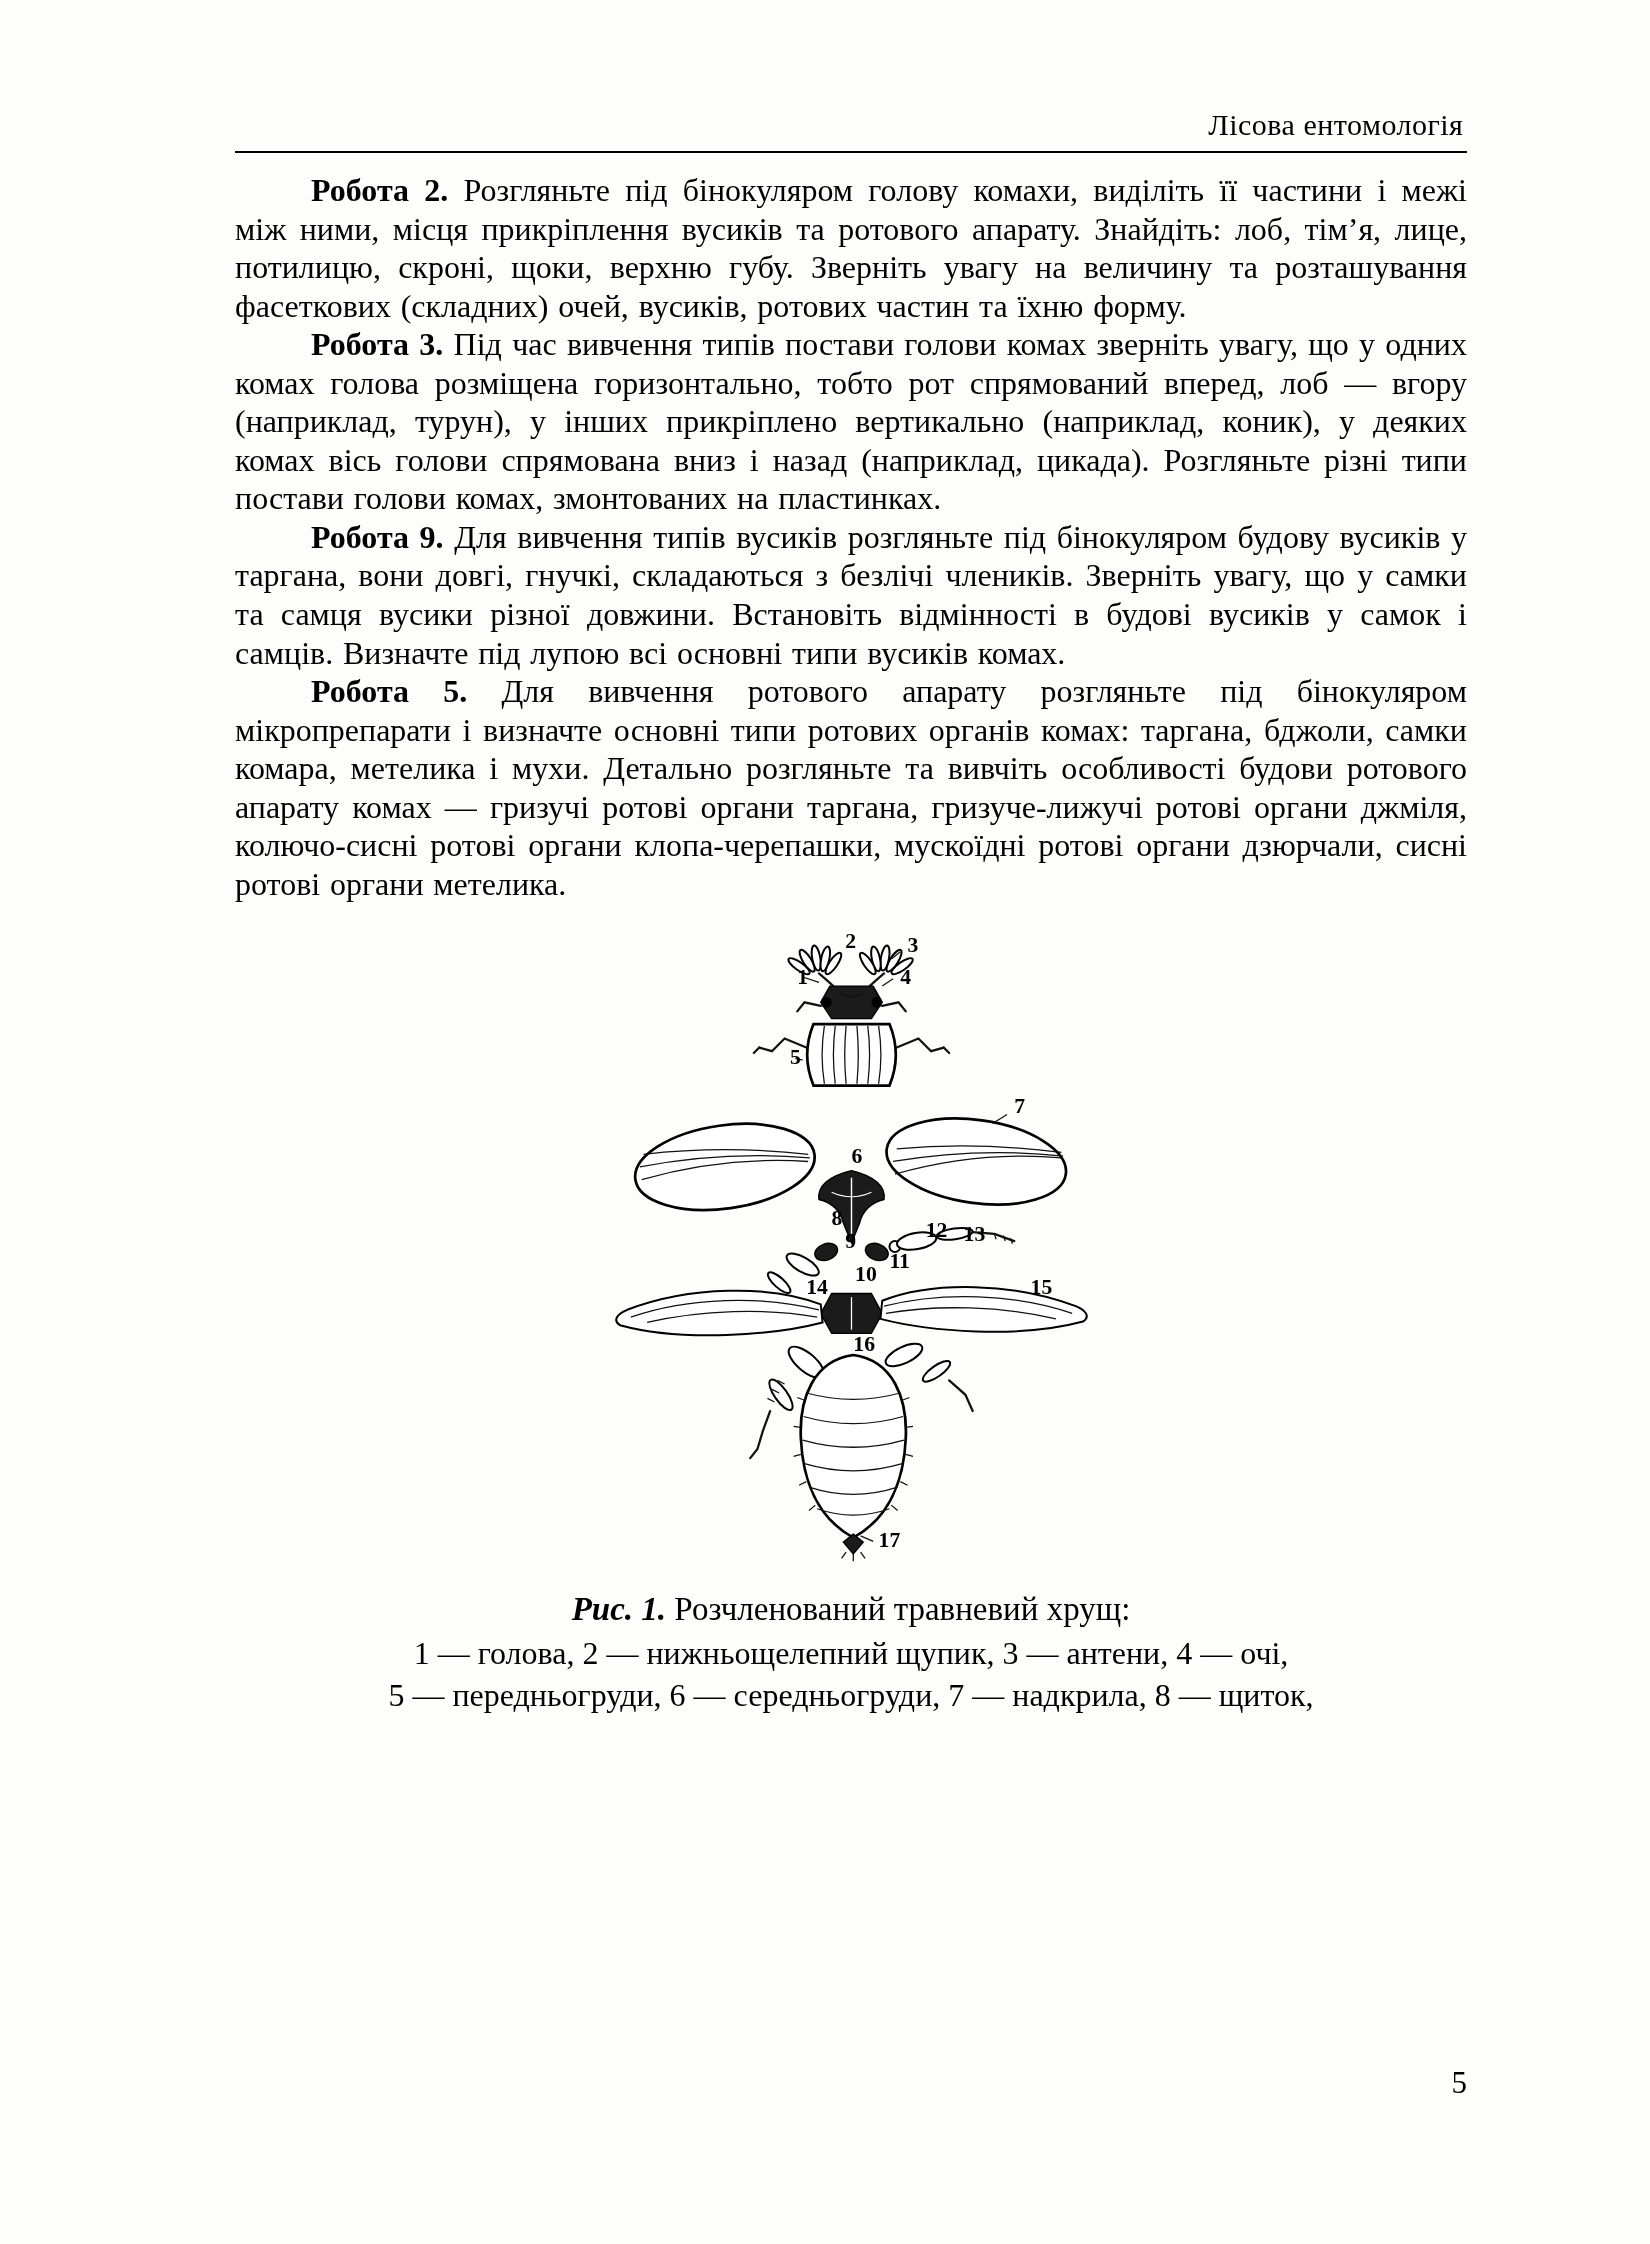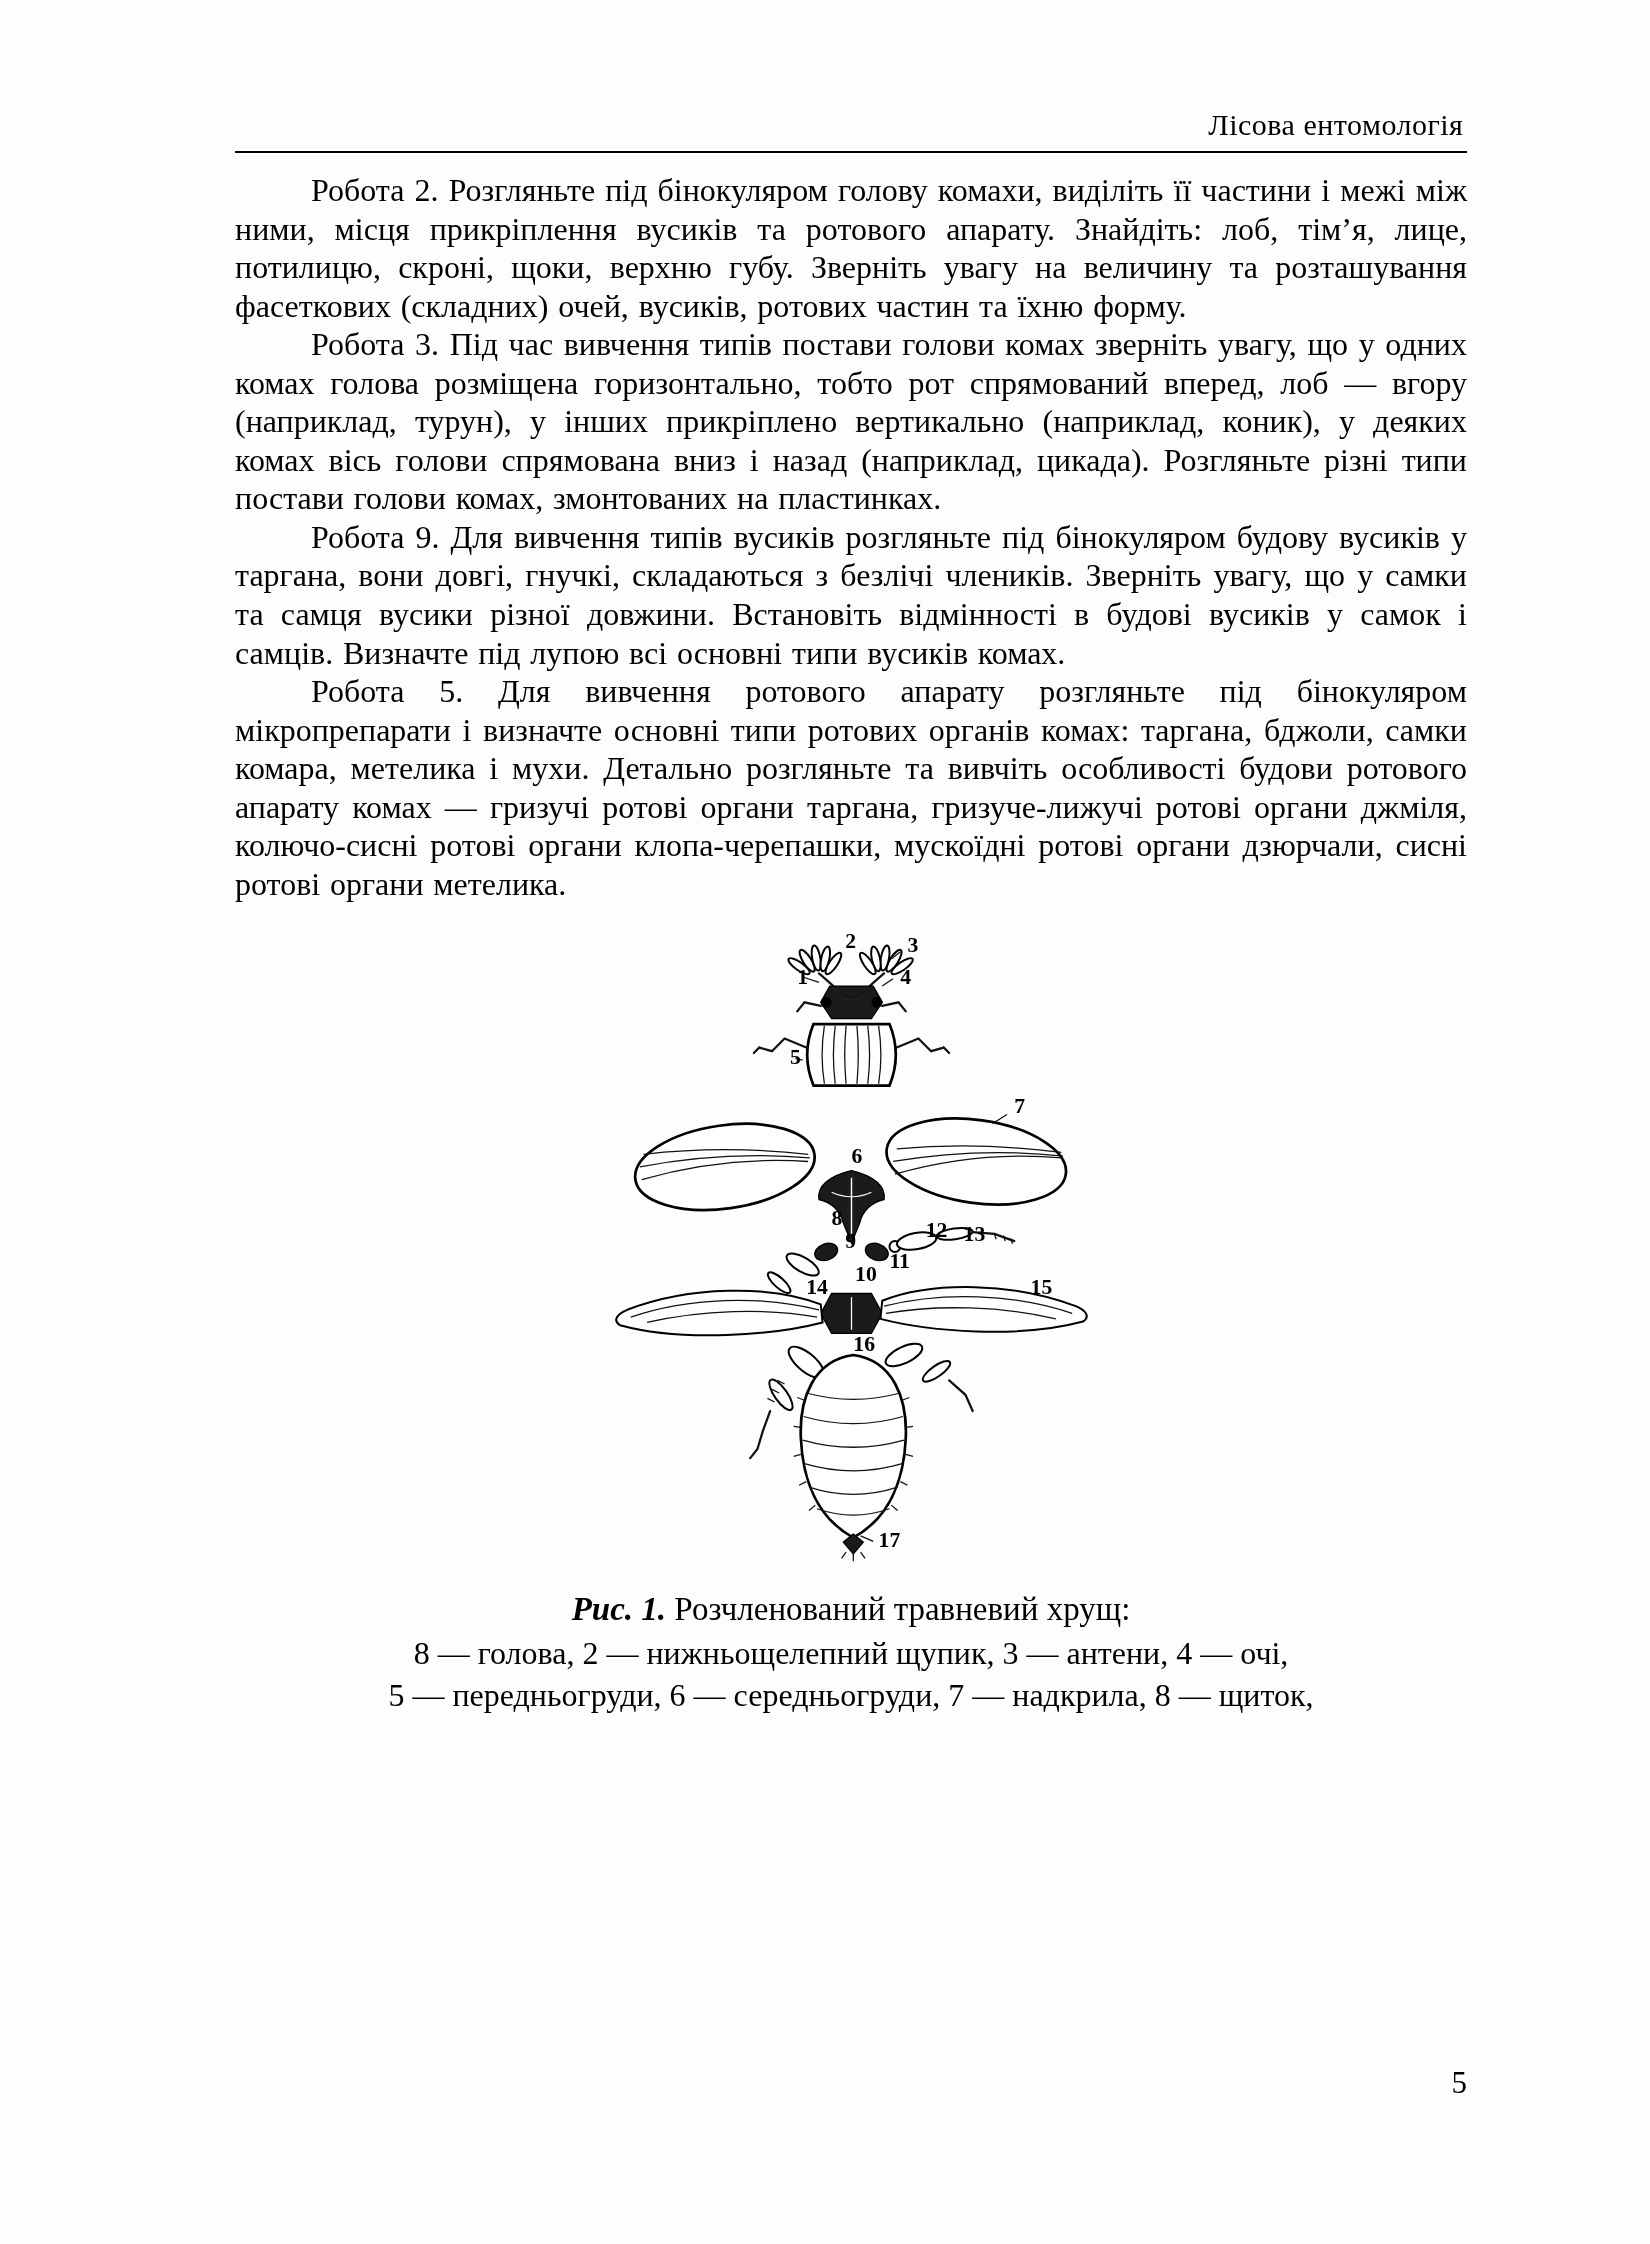--- a/index.html
+++ b/index.html
@@ -34,21 +34,21 @@
     margin: 9px 0 18px 0;
   }
   .body-text p {
     margin: 0;
     font-size: 32px;
     line-height: 1.205;
     text-align: justify;
     text-indent: 76px;
     word-spacing: 1.8px;
   }
-  .lead { font-weight: normal; }
+  .lead { font-weight: bold; }
   .lead::after { content: "\00a0"; }
 
   figure {
     margin: 27px 0 0 0;
     text-align: center;
   }
   .beetle-wrap { display: inline-block; }
   figcaption {
     font-size: 33px;
     margin-top: 24px;
@@ -236,21 +236,21 @@
               <text x="320" y="682">17</text>
             </g>
         </svg>
       </div>
 
       <figcaption>
         <span class="cap-lead">Рис. 1.</span><span> Розчленований травневий хрущ:</span>
       </figcaption>
 
       <div class="legend">
-        <div>8 — голова, 2 — нижньощелепний щупик, 3 — антени, 4 — очі,</div>
+        <div>1 — голова, 2 — нижньощелепний щупик, 3 — антени, 4 — очі,</div>
         <div>5 — передньогруди, 6 — середньогруди, 7 — надкрила, 8 — щиток,</div>
       </div>
     </figure>
 
   </div>
 
   <div class="page-num">5</div>
 </div>
 
 

